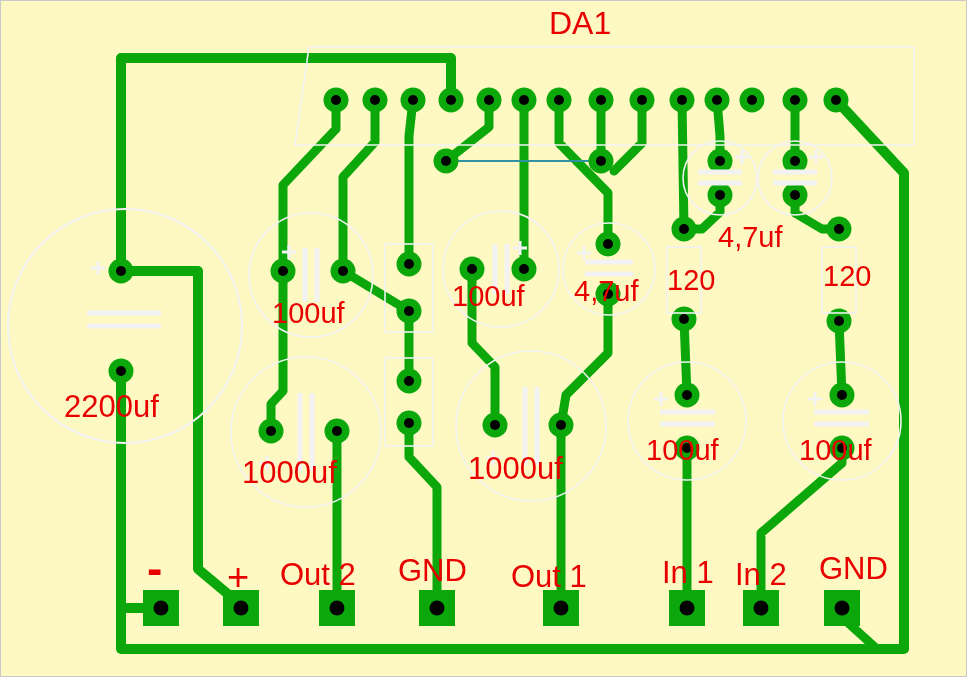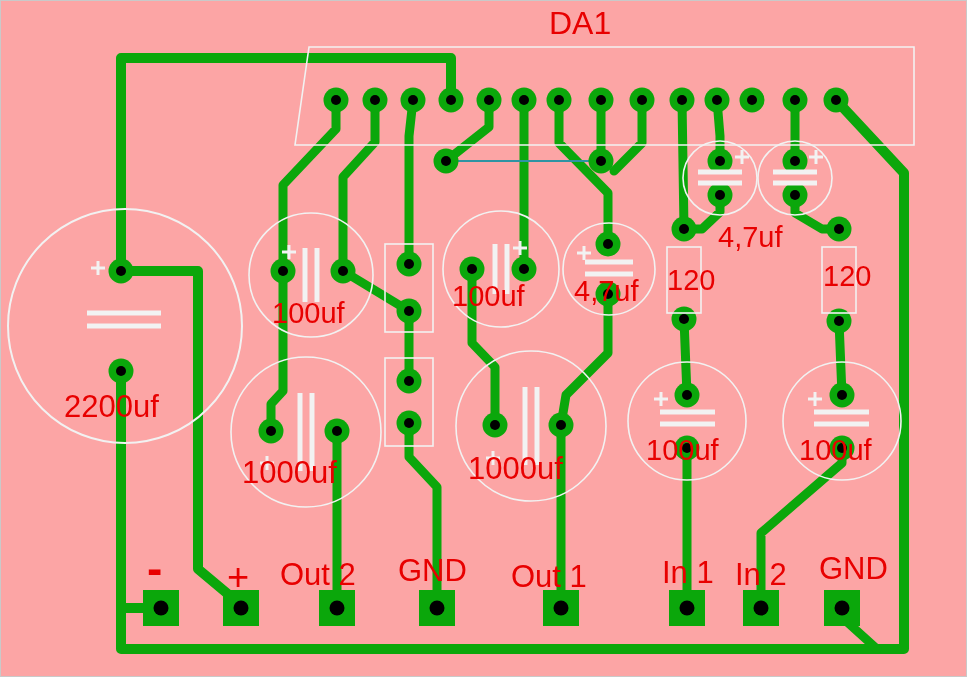--- a/index.html
+++ b/index.html
@@ -1,17 +1,17 @@
 <!DOCTYPE html>
 <html><head>
 <meta charset="utf-8">
 <style>
   html,body{margin:0;padding:0;background:#000;}
   #frame{
-    position:relative;width:965px;height:675px;background:#fca5a5;
+    position:relative;width:965px;height:675px;background:#fef9c3;
     border:1px solid #c9c9c9;overflow:hidden;
     font-family:"Liberation Sans", sans-serif;
     text-align:center;
   }
   svg{display:block;}
   .labels text{font-family:"Liberation Sans", sans-serif;}
 </style>
 </head>
 <body>
 

